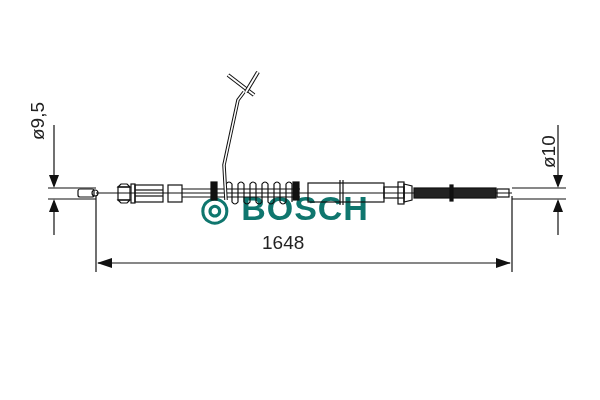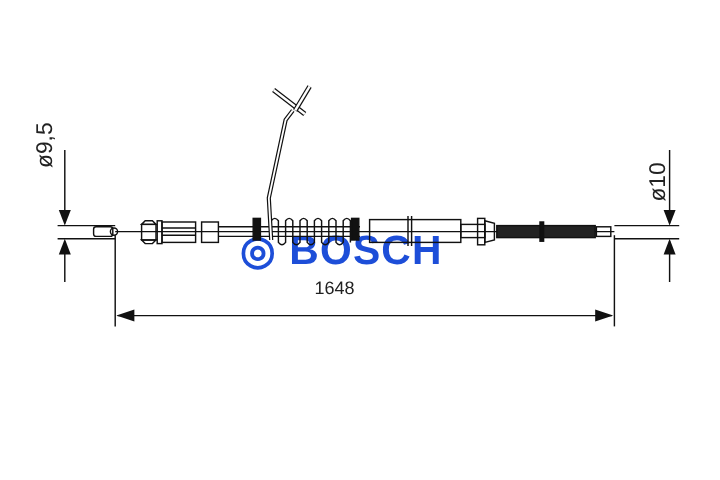--- a/index.html
+++ b/index.html
@@ -1,22 +1,22 @@
 <!DOCTYPE html>
 <html><head>
 <meta charset="utf-8">
 <style>
   html, body { margin:0; padding:0; background:#ffffff; }
   body { width:600px; height:400px; position:relative; overflow:hidden; font-family:"Liberation Sans", sans-serif; }
   svg { position:absolute; left:0; top:0; }
   .dim-text { position:absolute; font-family:"Liberation Sans", sans-serif; color:#222; }
-  .len { left:262px; top:232px; font-size:15px; }
+  .len { left:262px; top:232px; font-size:19px; }
   .dl { left:27px; top:140px; font-size:19px; transform-origin:0 0; transform:rotate(-90deg); white-space:nowrap; }
   .dr { left:538px; top:168px; font-size:19px; transform-origin:0 0; transform:rotate(-90deg); white-space:nowrap; }
-  .wm { position:absolute; left:200px; top:188px; font-size:34px; font-weight:bold; color:#1d4ed8; letter-spacing:1px; }
+  .wm { position:absolute; left:200px; top:188px; font-size:34px; font-weight:bold; color:#0f766e; letter-spacing:1px; }
 </style>
 </head>
 <body>
 
 <div class="wm"><span>◎ </span><span>BOSCH</span></div>
 
 <svg width="600" height="400" viewBox="0 0 600 400">
   <g stroke="#111" fill="none" stroke-width="1.2">
 
     <line x1="48" y1="188" x2="96" y2="188"></line>

